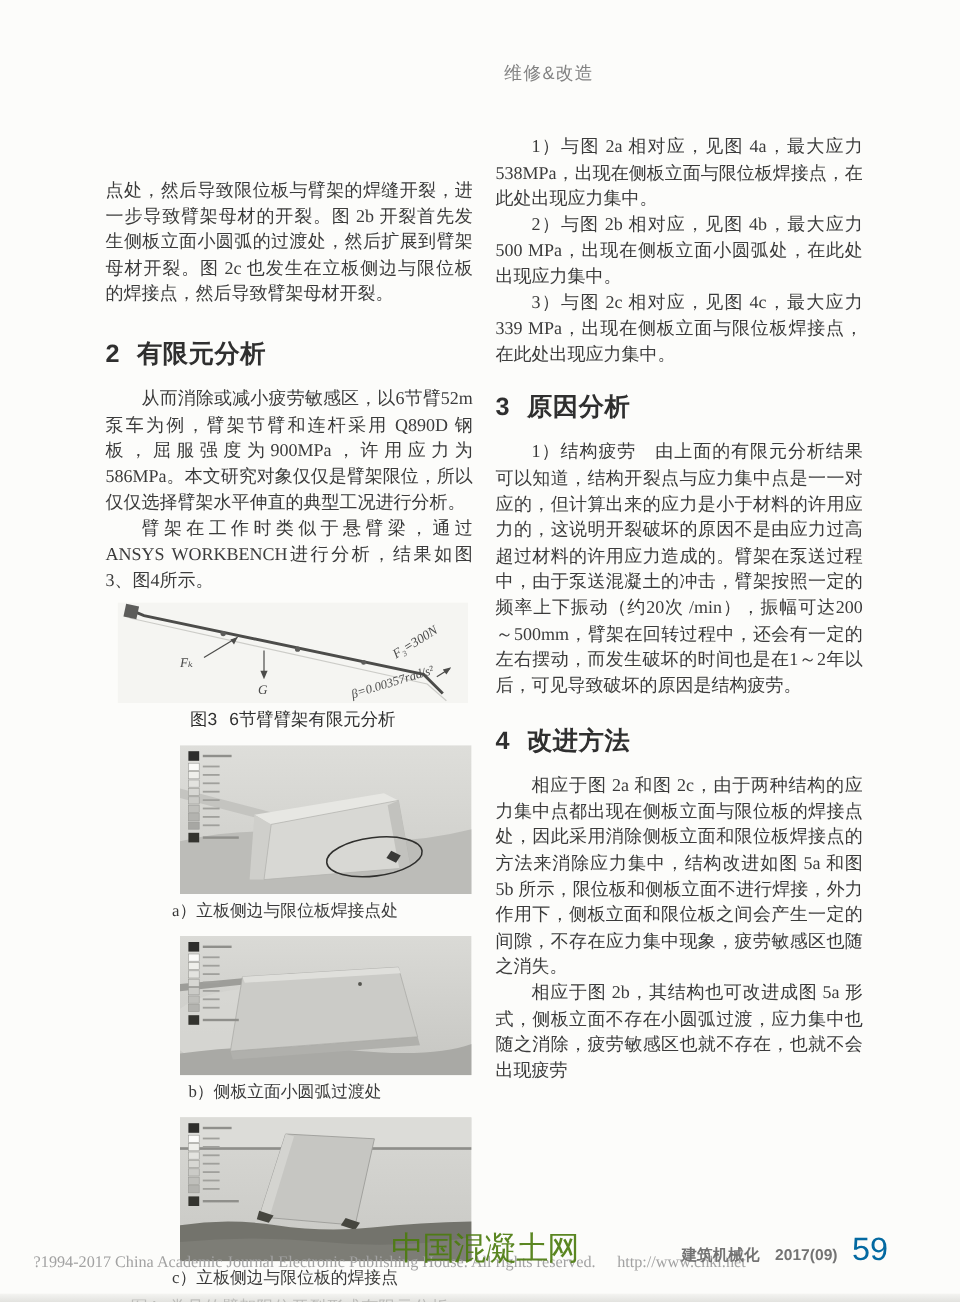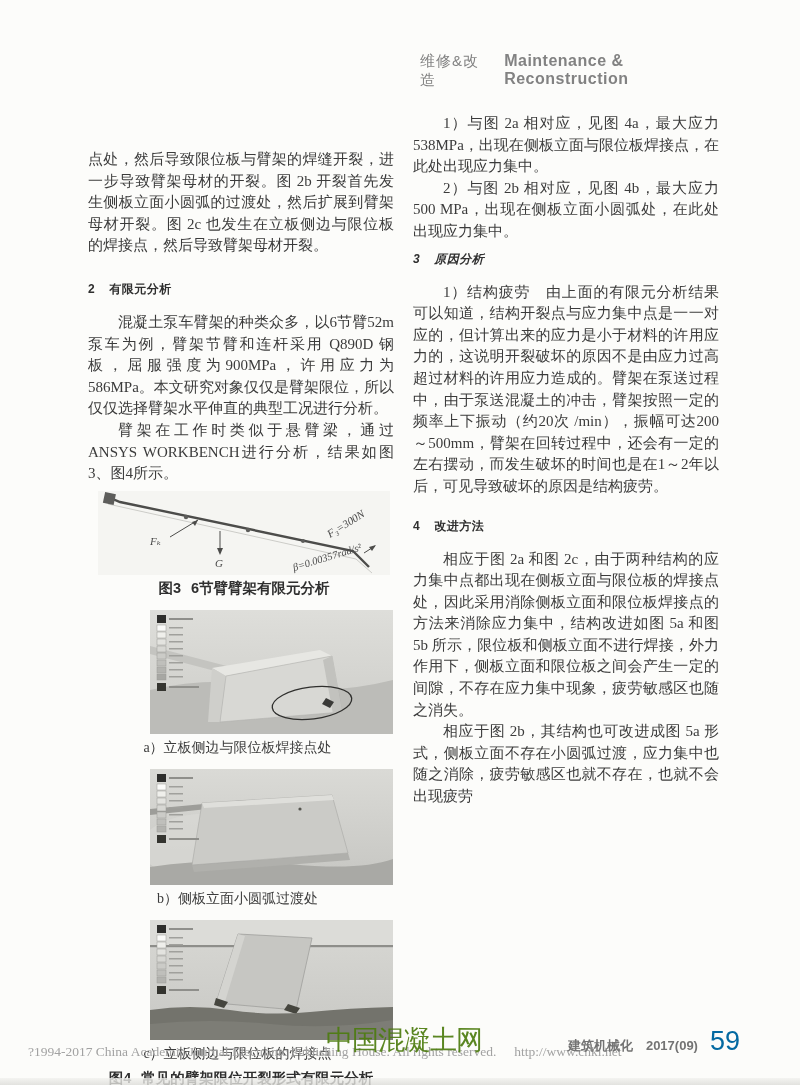--- a/index.html
+++ b/index.html
@@ -23,31 +23,31 @@
   
   .col{position:absolute;top:113px;width:306px;}
   .col-left{left:88px;}
   .col-right{left:413px;}
 
   p.body-text{
     margin:0;font-size:15px;line-height:21.6px;
     text-align:justify;text-indent:2em;
   }
   h2.section{
-    margin:24px 0 14px 0;font-size:12px;font-weight:bold;
+    margin:24px 0 14px 0;font-size:21px;font-weight:bold;
     font-family:"Liberation Sans","DejaVu Sans",sans-serif;color:#2f2f2f;
     letter-spacing:.5px;
   }
   h2.section .sec-num{margin-right:14px;}
 
   
   .figure3{margin-top:6px;margin-left:10px;width:292px;}
   .figure3 svg{display:block;}
   .fig-caption-main{
-    margin-top:4px;text-align:center;font-size:14.5px;font-weight:bold;
+    margin-top:4px;text-align:center;font-size:14.5px;font-weight:normal;
     font-family:"Liberation Sans","DejaVu Sans",sans-serif;color:#2f2f2f;
   }
   .fig-caption-main .cap-prefix{margin-right:10px;}
   .subfig{margin-top:12px;margin-left:62px;width:235px;}
   .subfig svg{display:block;}
   .sub-caption{
     margin-top:5px;text-align:center;font-size:14px;color:#3b3b3b;
     width:100%;margin-left:-30px;
   }
   .fig4-caption{margin-top:6px;}
@@ -81,31 +81,30 @@
     background:linear-gradient(to bottom,#f2f2ef,#dcdcd8);opacity:.8;
   }
 </style>
 </head>
 <body>
 
 <div class="page">
 
   <div class="page-header">
     <span class="zh">维修&amp;改造</span>
-    <span class="en">Maintenance &amp; Reconstruction</span>
   </div>
 
   <div class="col col-left">
     <p class="body-text" style="text-indent:0;margin-top:36px;">点处，然后导致限位板与臂架的焊缝开裂，进一步导致臂架母材的开裂。图 2b 开裂首先发生侧板立面小圆弧的过渡处，然后扩展到臂架母材开裂。图 2c 也发生在立板侧边与限位板的焊接点，然后导致臂架母材开裂。</p>
 
     <h2 class="section">
       <span class="sec-num">2</span><span>有限元分析</span>
     </h2>
 
-    <p class="body-text">混凝土泵车臂架的种类众多，以6节臂52m泵车为例，臂架节臂和连杆采用 Q890D 钢板，屈服强度为900MPa，许用应力为586MPa。本文研究对象仅仅是臂架限位，所以仅仅选择臂架水平伸直的典型工况进行分析。</p>
+    <p class="body-text">从而消除或减小疲劳敏感区，以6节臂52m泵车为例，臂架节臂和连杆采用 Q890D 钢板，屈服强度为900MPa，许用应力为586MPa。本文研究对象仅仅是臂架限位，所以仅仅选择臂架水平伸直的典型工况进行分析。</p>
     <p class="body-text">臂架在工作时类似于悬臂梁，通过 ANSYS WORKBENCH进行分析，结果如图3、图4所示。</p>
 
     <div class="figure3">
       <svg width="292" height="84" viewBox="0 0 292 84">
         <rect x="0" y="0" width="292" height="84" fill="#f5f5f2"></rect>
 
         <path d="M10 13 L258 68 L274 82" stroke="#ccccc8" stroke-width="1" fill="none"></path>
 
         <path d="M10 6 L22 11 L255 60 L271 76" stroke="#4c4c4a" stroke-width="2.4" fill="none"></path>
         <rect x="6" y="2" width="11" height="11" fill="#5d5d5b" transform="rotate(12 11 7)"></rect>
@@ -260,22 +259,23 @@
     </div>
 
     <div class="fig-caption-main fig4-caption">
       <span class="cap-prefix">图4</span><span>常见的臂架限位开裂形式有限元分析</span>
     </div>
   </div>
 
   <div class="col col-right">
     <p class="body-text">1）与图 2a 相对应，见图 4a，最大应力538MPa，出现在侧板立面与限位板焊接点，在此处出现应力集中。</p>
     <p class="body-text">2）与图 2b 相对应，见图 4b，最大应力500 MPa，出现在侧板立面小圆弧处，在此处出现应力集中。</p>
-
-    <h2 class="section" style="margin-top:8px;font-style:italic;">
+    <p class="body-text">3）与图 2c 相对应，见图 4c，最大应力339 MPa，出现在侧板立面与限位板焊接点，在此处出现应力集中。</p>
+
+    <h2 class="section" style="margin-top:18px;">
       <span class="sec-num">3</span><span>原因分析</span>
     </h2>
 
     <p class="body-text">1）结构疲劳　由上面的有限元分析结果可以知道，结构开裂点与应力集中点是一一对应的，但计算出来的应力是小于材料的许用应力的，这说明开裂破坏的原因不是由应力过高超过材料的许用应力造成的。臂架在泵送过程中，由于泵送混凝土的冲击，臂架按照一定的频率上下振动（约20次 /min），振幅可达200～500mm，臂架在回转过程中，还会有一定的左右摆动，而发生破坏的时间也是在1～2年以后，可见导致破坏的原因是结构疲劳。</p>
 
     <h2 class="section" style="margin-top:20px;">
       <span class="sec-num">4</span><span>改进方法</span>
     </h2>
 
     <p class="body-text">相应于图 2a 和图 2c，由于两种结构的应力集中点都出现在侧板立面与限位板的焊接点处，因此采用消除侧板立面和限位板焊接点的方法来消除应力集中，结构改进如图 5a 和图 5b 所示，限位板和侧板立面不进行焊接，外力作用下，侧板立面和限位板之间会产生一定的间隙，不存在应力集中现象，疲劳敏感区也随之消失。</p>

